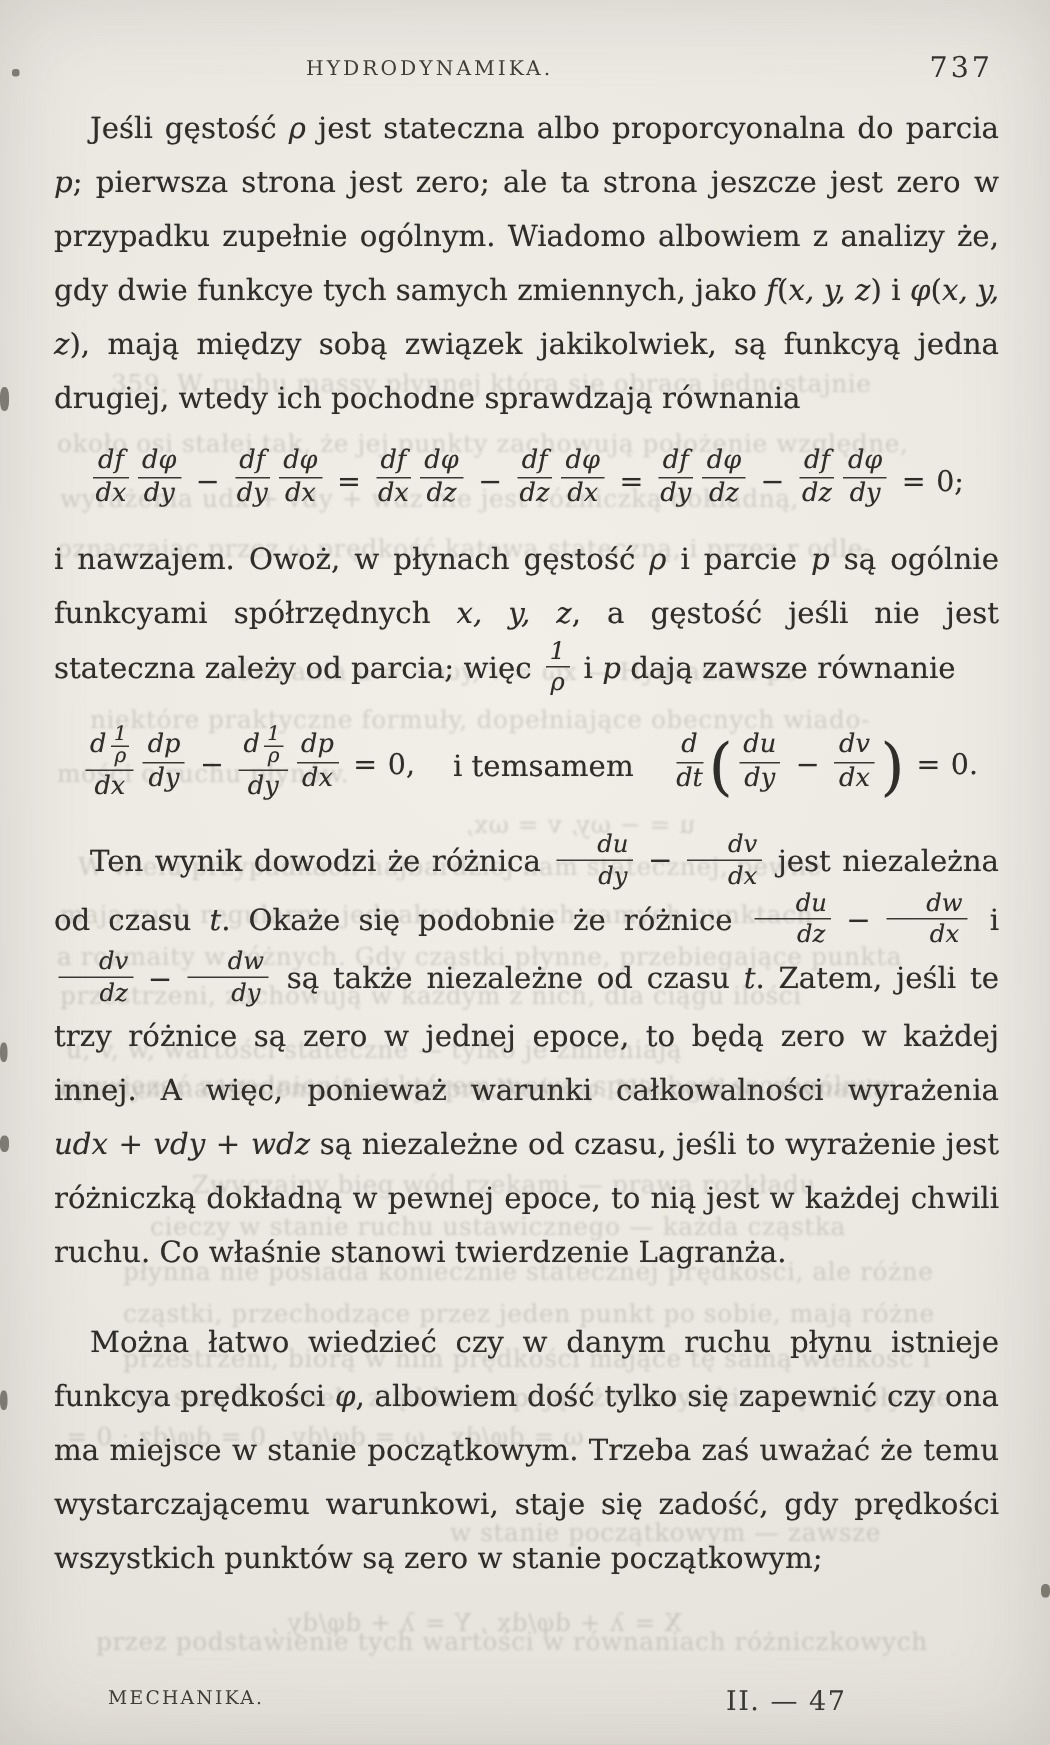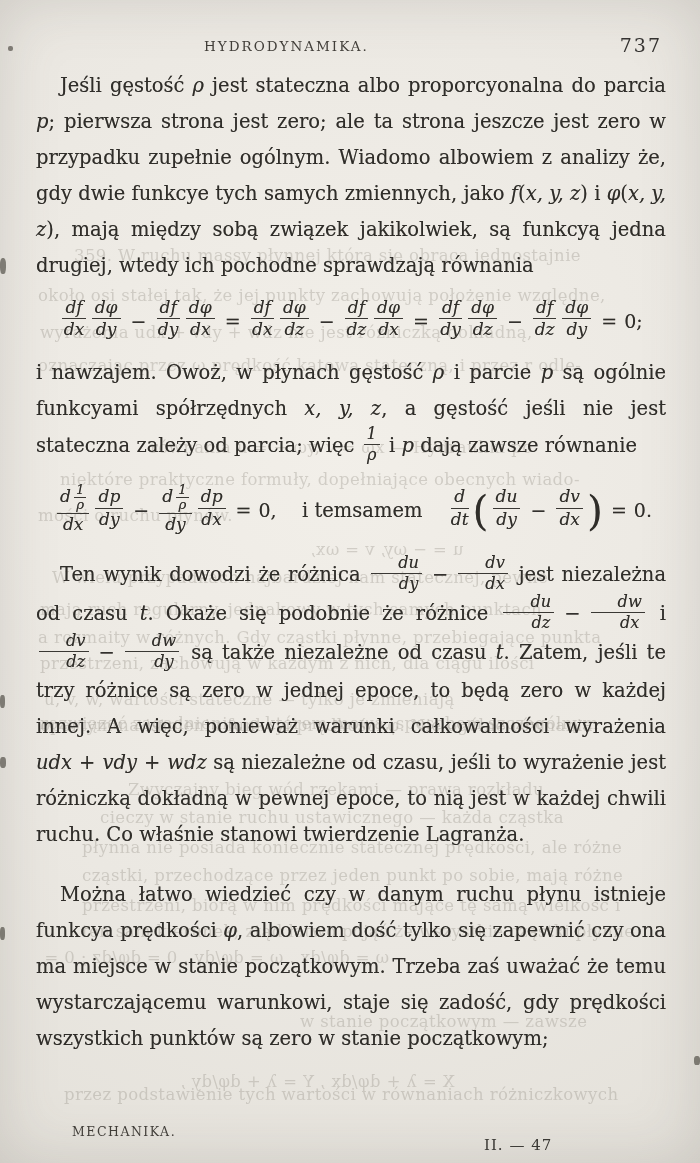--- a/index.html
+++ b/index.html
@@ -74,22 +74,22 @@
     font-size:215%;font-weight:normal;line-height:0;
     transform:scaleY(1.02);margin:0 1px;position:relative;top:1px;
   }
   
   .footer{position:absolute;z-index:2;left:0;right:0;top:1120px;height:30px;}
   .footer-left{
     position:absolute;left:72px;top:4px;
     font-size:12.5px;letter-spacing:1.5px;color:#413e39;
   }
   .footer-right{
-    position:absolute;left:484px;top:16px;
-    font-size:15px;letter-spacing:1px;color:#3a3834;
+    position:absolute;left:484px;top:4px;
+    font-size:18px;letter-spacing:1px;color:#3a3834;
   }
 </style>
 </head>
 <body>
 
 <div class="page">
 
   <div class="ghost-layer">
       <div class="ghost" style="top: 246px; left: 74px;">359. W ruchu massy płynnej która się obraca jednostajnie</div>
       <div class="ghost" style="top: 286px; left: 38px;">około osi stałej tak, że jej punkty zachowują położenie względne,</div>

